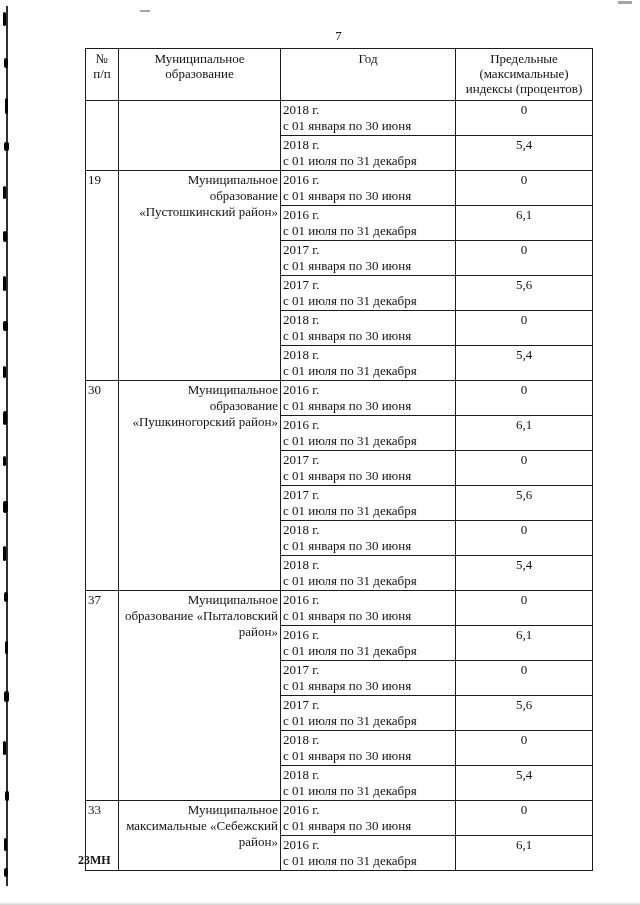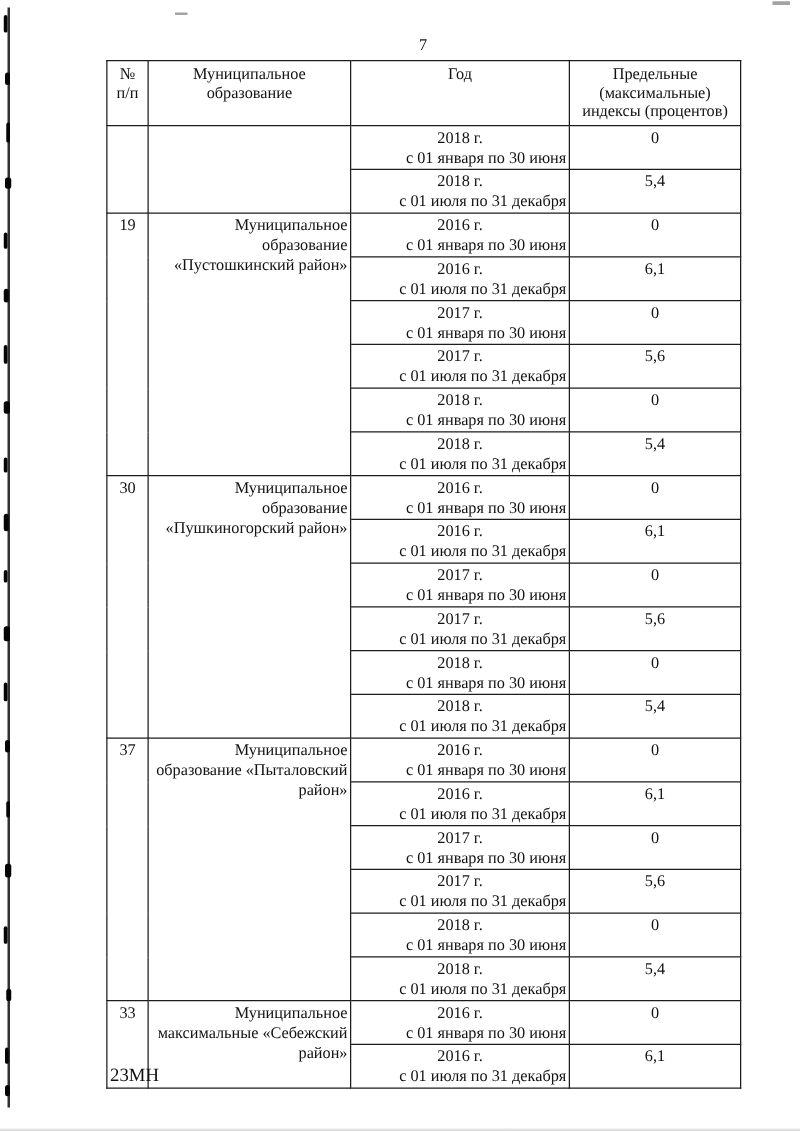--- a/index.html
+++ b/index.html
@@ -34,29 +34,30 @@
     padding:1px 2px;
     vertical-align:top;
     font-weight:normal;
   }
   .doc-table th{
     text-align:center;
     line-height:15px;
     white-space:pre-line;
     padding:2px 2px 4px 2px;
   }
-  .col-num{text-align:center;line-height:16px;}
+  .col-num{text-align:left;line-height:16px;}
   .col-mun{text-align:right;padding:1px 4px;line-height:16px;}
-  .col-year .year-line{text-align:center;line-height:16px;}
-  .col-year .period-line{text-align:right;line-height:16px;}
+  .col-year .year-line{line-height:16px;}
+  .col-year .period-line{text-align:left;line-height:16px;}
   .col-val{text-align:center;line-height:16px;}
 
   .footer-code{
-    position:absolute;left:88px;top:853px;
-    font-size:15px;
+    position:absolute;left:78px;top:853px;
+    font-size:12px;
+    font-weight:bold;
   }
 </style>
 </head>
 <body>
 
 <div class="scan-edge">
   <div class="scan-line"></div>
 <div class="scan-blob" style="left: 3px; top: 12px; width: 3px; height: 14px;"></div>
     <div class="scan-blob" style="left: 4px; top: 58px; width: 4px; height: 10px;"></div>
     <div class="scan-blob" style="left: 5px; top: 98px; width: 3px; height: 16px;"></div>

